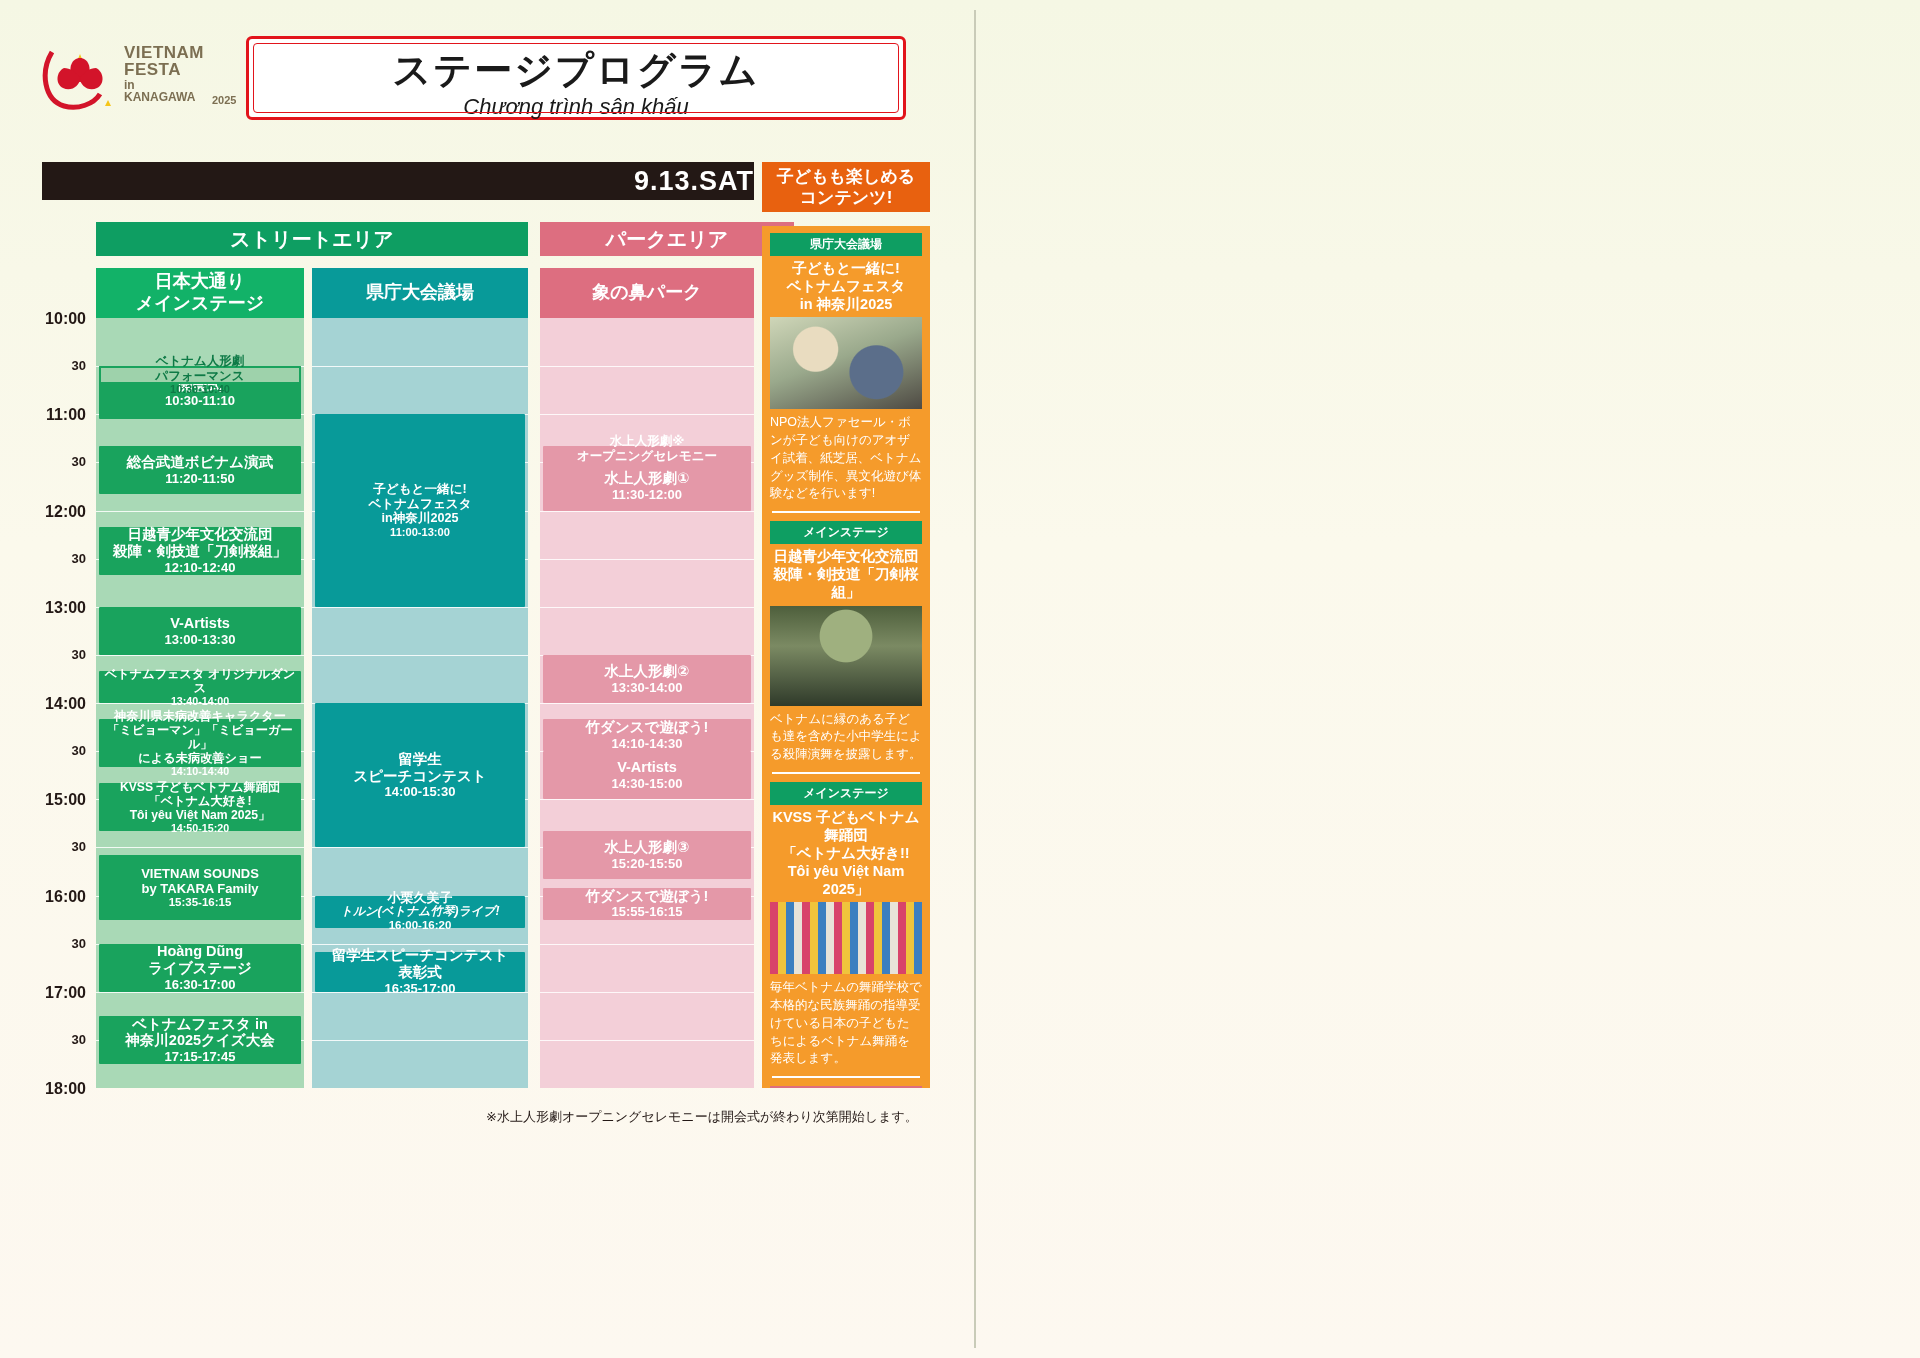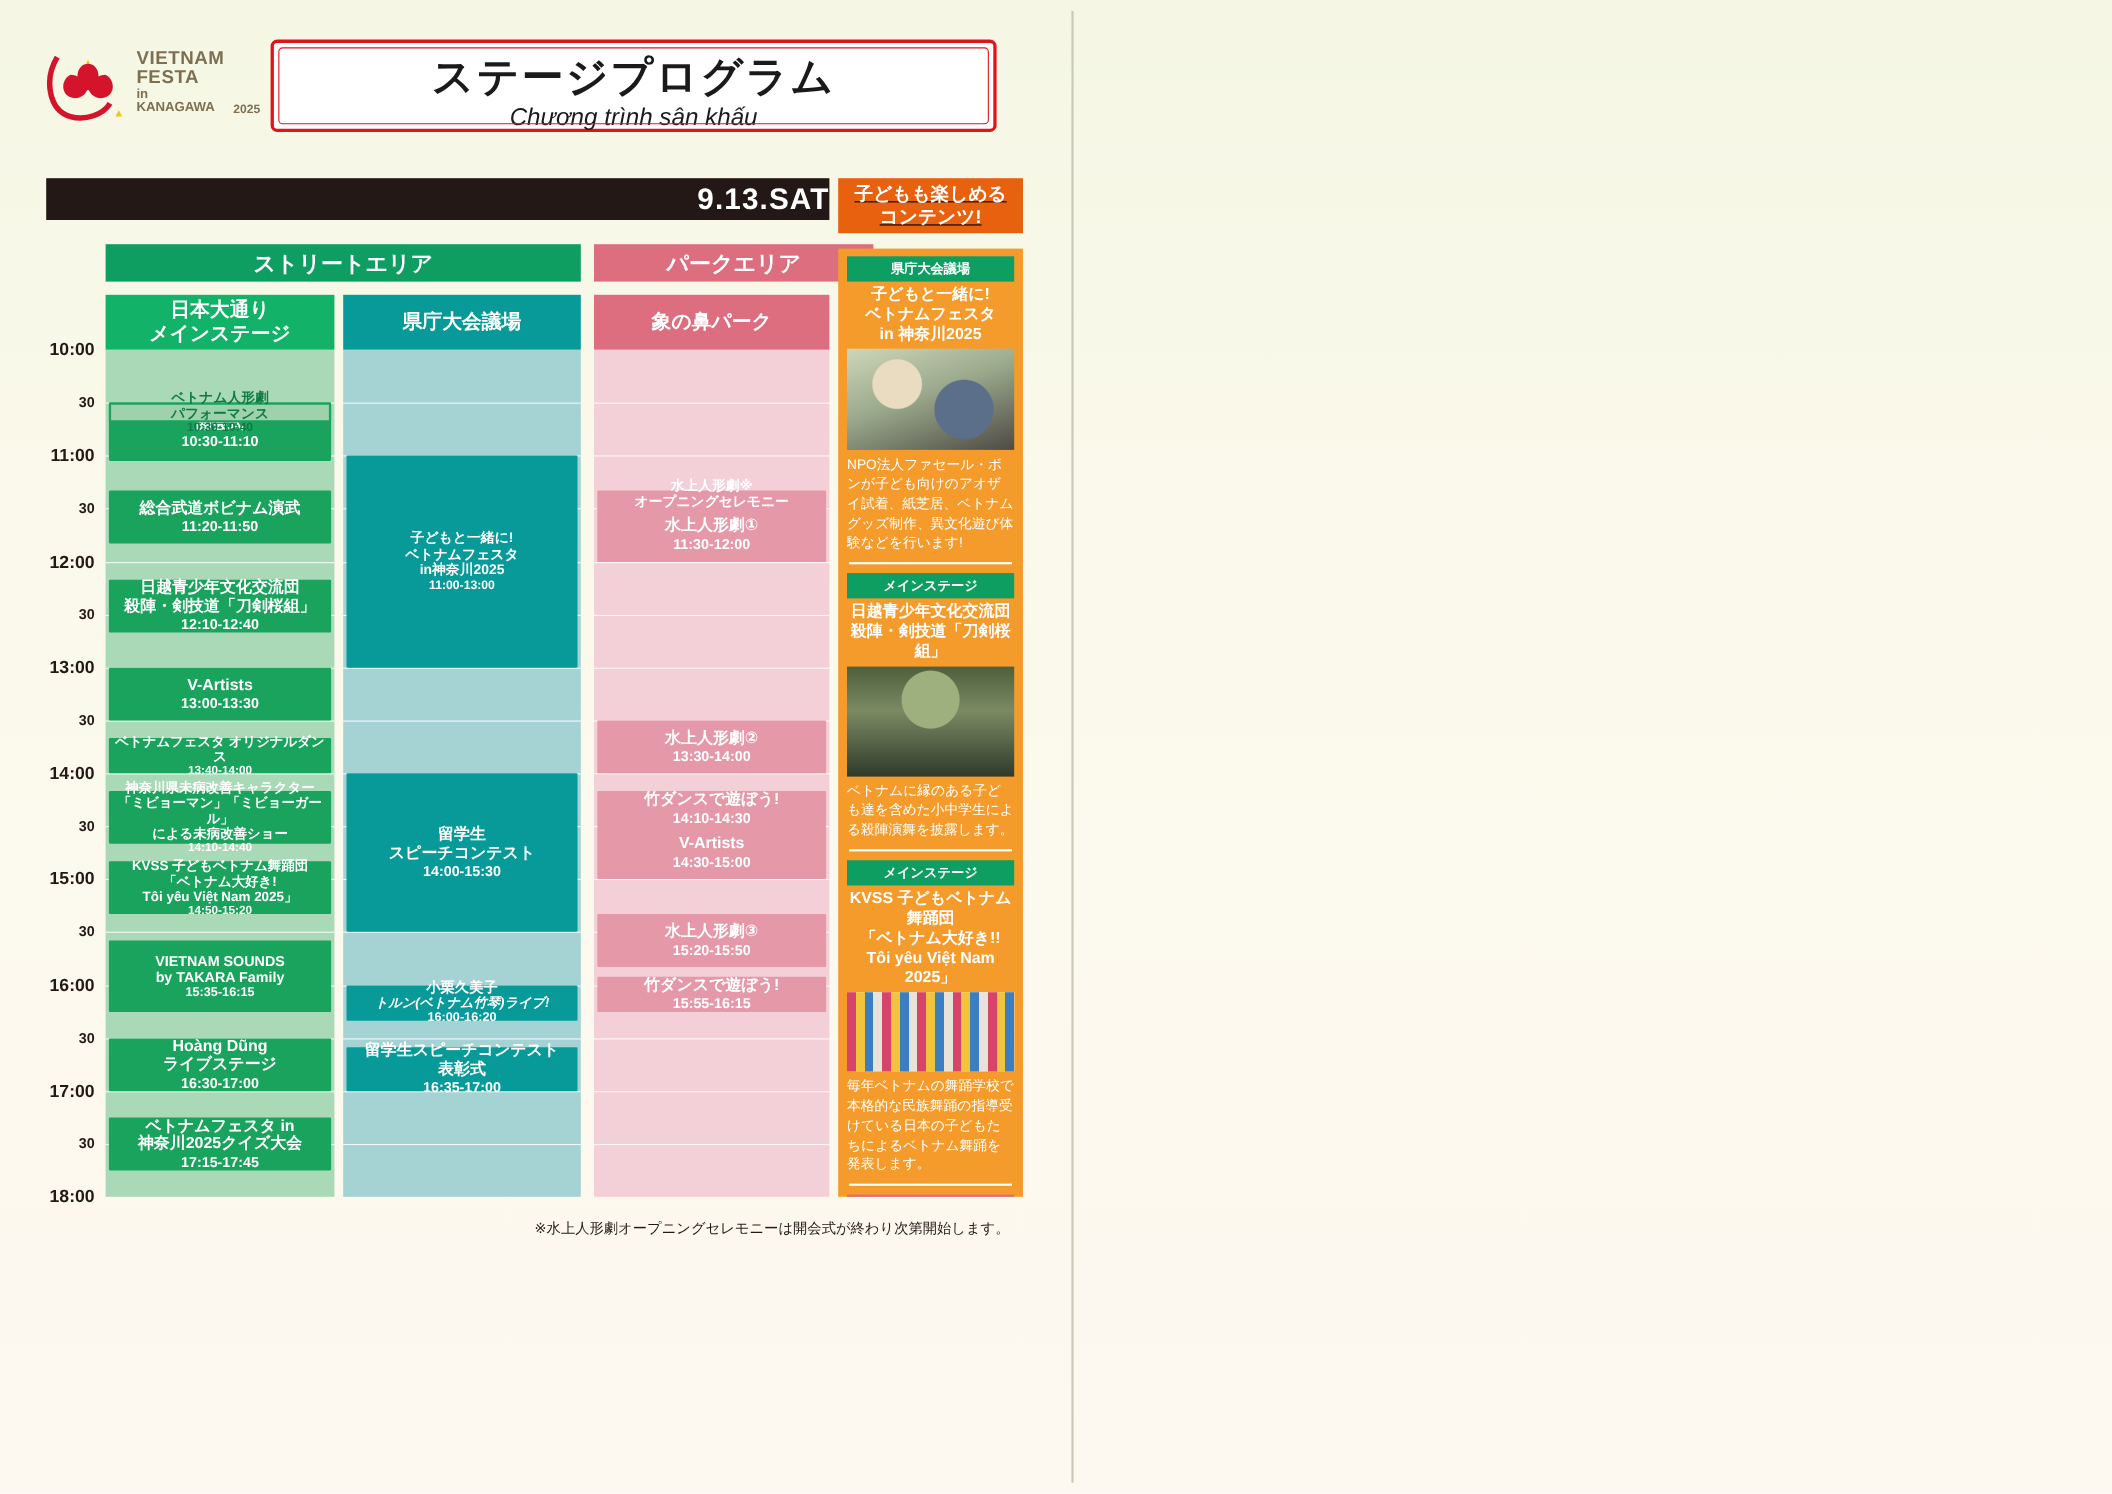--- a/index.html
+++ b/index.html
@@ -338,21 +338,21 @@
         <div class="ev ev-pink" style="top: 513.301px; height: 48.125px;">
           <div class="t" style="font-size: 14.5px;">水上人形劇③</div>
           <div class="tm" style="font-size: 13px;">15:20-15:50</div>
         </div>
         <div class="ev ev-pink" style="top: 569.511px; height: 32.0512px;">
           <div class="t" style="font-size: 14.5px;">竹ダンスで遊ぼう!</div>
           <div class="tm" style="font-size: 13px;">15:55-16:15</div>
         </div>
       </div>
 
-    <div class="kids-head" style="left:762px; top:162px; width:168px; height:50px;text-decoration:underline;">
+    <div class="kids-head" style="left:762px; top:162px; width:168px; height:50px;">
       <span><span>子どもも楽しめる</span><br><span>コンテンツ!</span></span>
     </div>
     <div class="kids-body" id="kids-sat" style="left:762px; top:226px; width:168px; height:862px;">
         <div class="kb-tag">県庁大会議場</div>
         <div class="kb-title">子どもと一緒に!<br>ベトナムフェスタ<br>in 神奈川2025</div>
         <div class="kb-photo ph1" style="height: 92px;"></div>
         <div class="kb-text">NPO法人ファセール・ボンが子ども向けのアオザイ試着、紙芝居、ベトナムグッズ制作、異文化遊び体験などを行います!</div>
         <div class="kb-rule"></div>
         <div class="kb-tag">メインステージ</div>
         <div class="kb-title">日越青少年文化交流団<br>殺陣・剣技道「刀剣桜組」</div>

